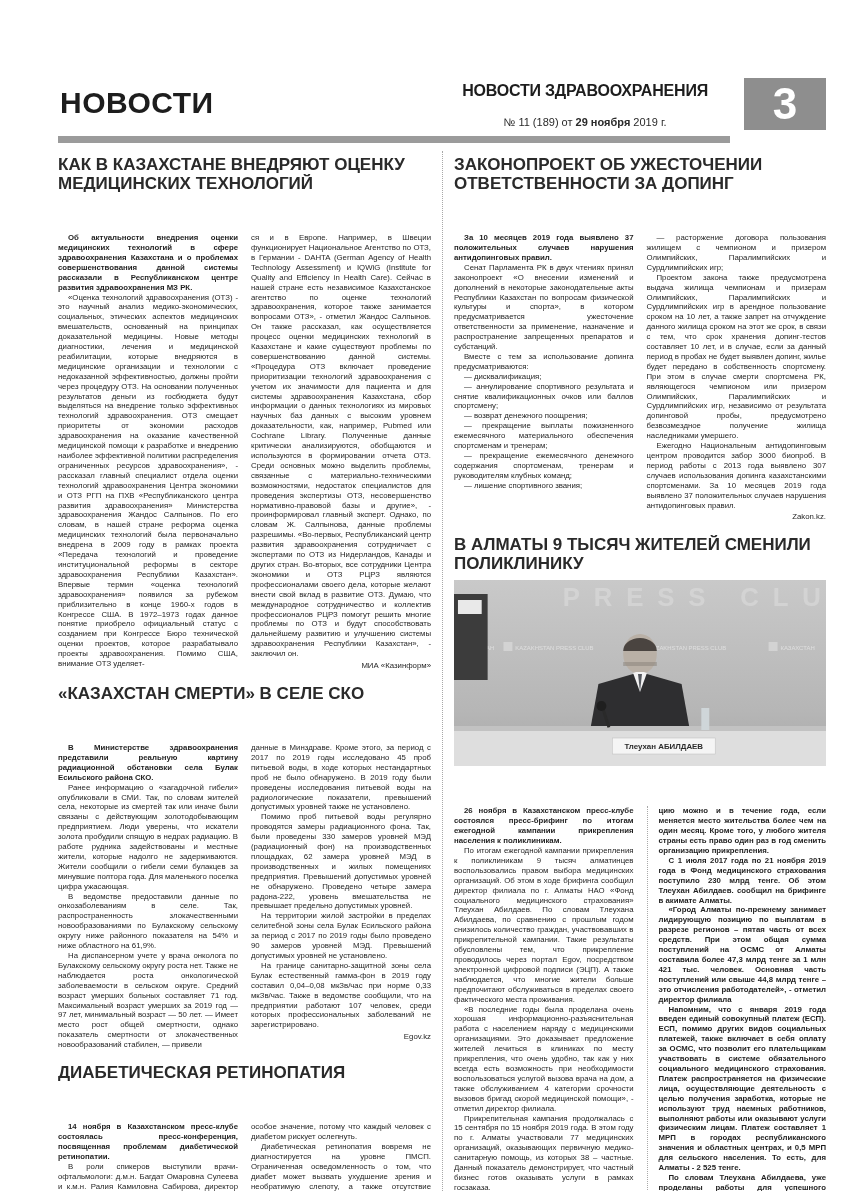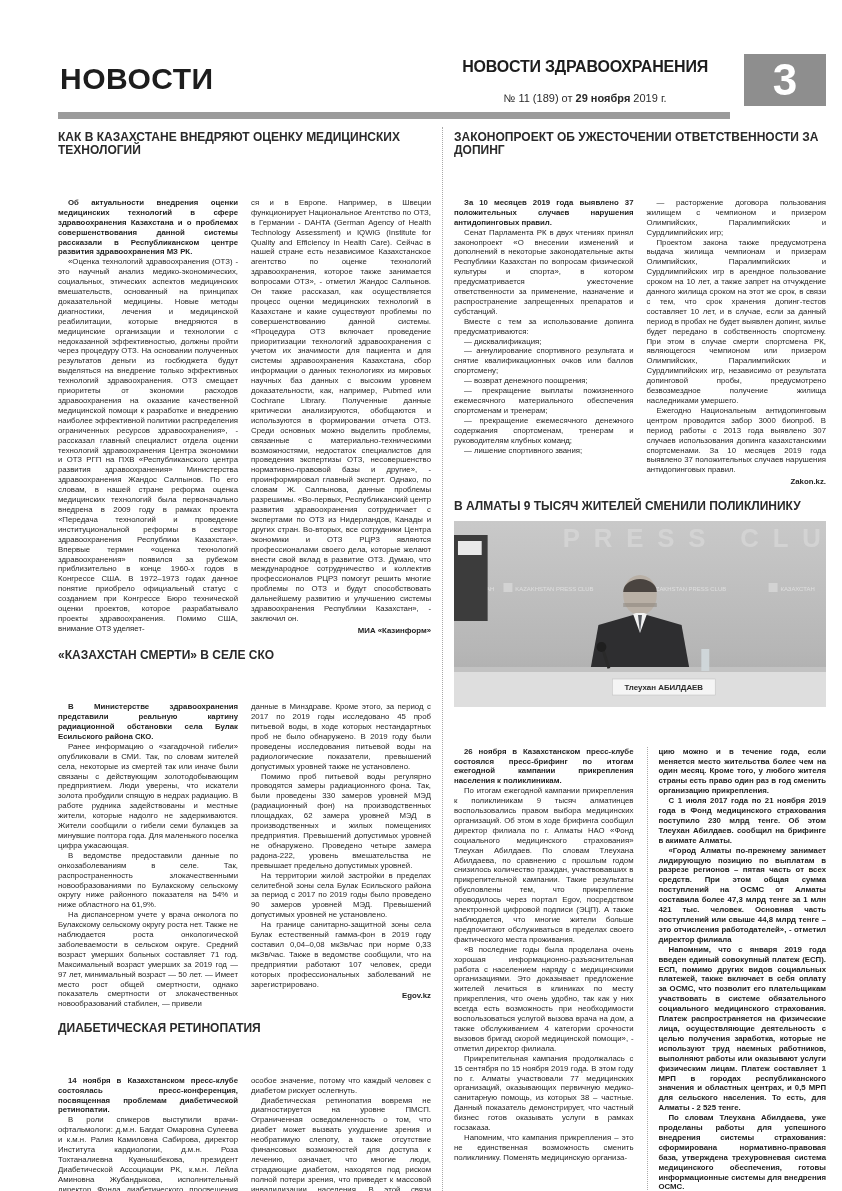--- a/index.html
+++ b/index.html
@@ -1,47 +1,47 @@
 <!DOCTYPE html>
 <html><head>
 <meta charset="utf-8">
 <style>
   * { box-sizing: border-box; margin: 0; padding: 0; }
   html,body { background:#e9e9e9; }
   .page {
     position: relative; width: 842px; height: 1191px; margin: 0 auto;
     background: #ffffff; overflow: hidden;
     font-family: "Liberation Sans", sans-serif; color: #222;
-    padding: 54px 16px 10px 58px;
+    padding: 78px 16px 10px 58px;
   }
   
   .hdr { position: relative; height: 54px; }
   .section-title { position:absolute; left:2px; top:8px; font-size:30px; font-weight:700; letter-spacing:0.5px; color:#1d1d1d; }
   .mast { position:absolute; right:118px; top:4px; text-align:right; color:#1d1d1d; }
   .mast-title { font-size:16px; font-weight:700; letter-spacing:-0.2px; }
   .issue-line { font-size:11px; margin-top:16px; color:#2a2a2a;text-align:center; }
   .issue-line b { font-weight:700; }
   .pagenum { position:absolute; right:0; top:0; width:82px; height:52px; background:#8e8e8e; color:#fff;
     font-size:44px; font-weight:700; display:flex; align-items:center; justify-content:center; }
   .hdr-rule { height:7px; background:#9b9b9b; margin-top:4px; margin-right:96px; }
   
   .main { display:grid; grid-template-columns: 1fr 1fr; column-gap: 0; margin-top: 8px; }
   .half { min-width:0; }
   .half-left { padding-right: 11px; }
   .half-right { border-left: 1px dotted #a8a8a8; padding-left: 11px; }
   
   .article { margin-bottom: 13px; }
-  .headline { font-size:12px; font-weight:700; line-height:1.12; color:#2a2a2a; margin: 4px 0 7px 0; }
+  .headline { font-size:17px; font-weight:700; line-height:1.12; color:#2a2a2a; margin: 4px 0 7px 0; }
   .cols { display:grid; grid-template-columns: 1fr 1fr; column-gap: 13px; margin-top: 40px; }
   .col { min-width:0; }
   .cols-divided > .col + .col { border-left: 1px dotted #a8a8a8; padding-left: 11px; font-weight: bold; }
   .para { font-size:7.8px; line-height:9.9px; text-align:justify; text-indent:10px; color:#1f1f1f; }
   .para.lead { font-weight:700; }
   .para.cont { text-indent:0; }
-  .para.byline { text-align:right; font-weight:700; text-indent:0; margin-top:2px; }
+  .para.byline { text-align:right; font-weight:400; text-indent:0; margin-top:2px; }
   
   .photo { width:100%; height:186px; margin: 2px 0 6px 0; display:block; }
 </style>
 </head>
 <body>
 
 <div class="page">
 
   <div class="hdr">
     <div class="section-title">НОВОСТИ</div>

